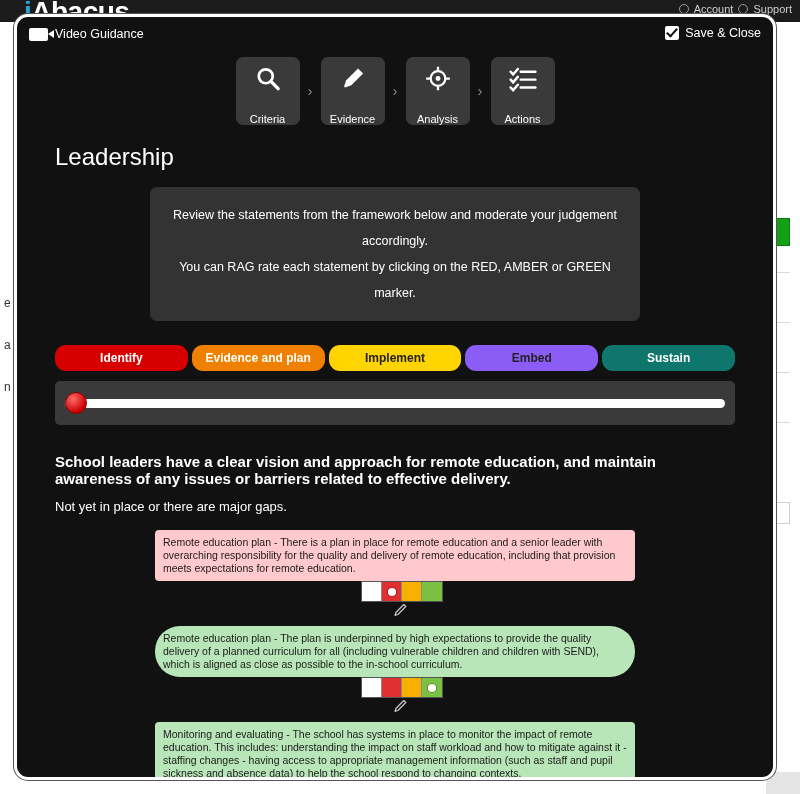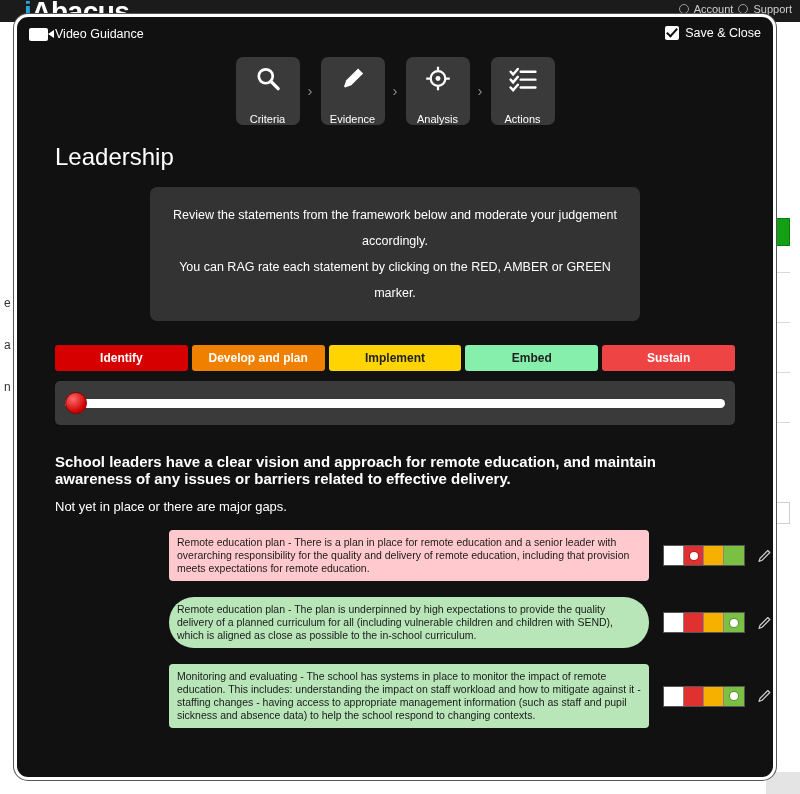--- a/index.html
+++ b/index.html
@@ -135,21 +135,21 @@
     padding: 15px 14px; text-align: center;
     color: #ffffff; font-size: 12.5px; line-height: 26px;
   }
 
   
   .scale-row {
     display: flex; margin: 24px 38px 0 38px; gap: 4px;
   }
   .scale-btn {
     flex: 1; height: 26px; line-height: 26px; text-align: center;
-    font-size: 12px; font-weight: bold; color: #ffffff; border-radius: 3px;
+    font-size: 12px; font-weight: bold; color: #ffffff; border-radius: 11px;
   }
   .scale-btn.dark-text { color: #222222; }
 
   
   .slider-wrap {
     margin: 10px 38px 0 38px; height: 44px; background: #3a3a3a;
     border-radius: 5px; display: flex; align-items: center; padding: 0 10px;
   }
   .slider-track {
     flex: 1; height: 9px; background: #ffffff; border-radius: 5px;
@@ -167,22 +167,23 @@
     margin: 28px 38px 0 38px; color: #ffffff;
     font-size: 15px; font-weight: bold; line-height: 17px;
   }
   .sub-statement {
     margin: 12px 38px 0 38px; color: #ffffff; font-size: 13px;
   }
 
   
   .rows { margin: 16px 0 0 0; }
   .row {
-    display: flex; align-items: center; justify-content: flex-end;
-    margin-bottom: 16px;
+    display: flex; align-items: center; justify-content: center;
+    margin-bottom: 8px;
+    flex-direction: column;
   }
   .row-text {
     width: 480px; min-height: 36px; border-radius: 4px;
     padding: 6px 8px; font-size: 10.5px; line-height: 13px; color: #1a1a1a;
   }
   .rag-group {
     display: flex; margin-left: 14px; border: 1px solid #555;
   }
   .rag-cell {
     width: 20px; height: 19px; position: relative; border-right: 1px solid #888;
@@ -289,24 +290,24 @@
 
     <h1 class="page-title">Leadership</h1>
 
     <div class="instructions">
       <div>Review the statements from the framework below and moderate your judgement accordingly.</div>
       <div>You can RAG rate each statement by clicking on the RED, AMBER or GREEN marker.</div>
     </div>
 
     <div class="scale-row">
       <div class="scale-btn" id="sc0" style="background: rgb(214, 0, 0);">Identify</div>
-      <div class="scale-btn" id="sc1" style="background: rgb(240, 128, 0);">Develop and plan</div>
+      <div class="scale-btn" id="sc1" style="background: rgb(240, 128, 0);">Evidence and plan</div>
       <div class="scale-btn dark-text" id="sc2" style="background: rgb(255, 212, 0);">Implement</div>
-      <div class="scale-btn dark-text" id="sc3" style="background: #86efac;">Embed</div>
-      <div class="scale-btn" id="sc4" style="background: #ef4444;">Sustain</div>
+      <div class="scale-btn dark-text" id="sc3" style="background: #8b5cf6;">Embed</div>
+      <div class="scale-btn" id="sc4" style="background: #0f766e;">Sustain</div>
     </div>
 
     <div class="slider-wrap">
       <div class="slider-track">
         <div class="slider-knob" id="knob" style="left: 0%;"></div>
       </div>
     </div>
 
     <div class="statement">School leaders have a clear vision and approach for remote education, and maintain awareness of any issues or barriers related to effective delivery.</div>
     <div class="sub-statement">Not yet in place or there are major gaps.</div>

